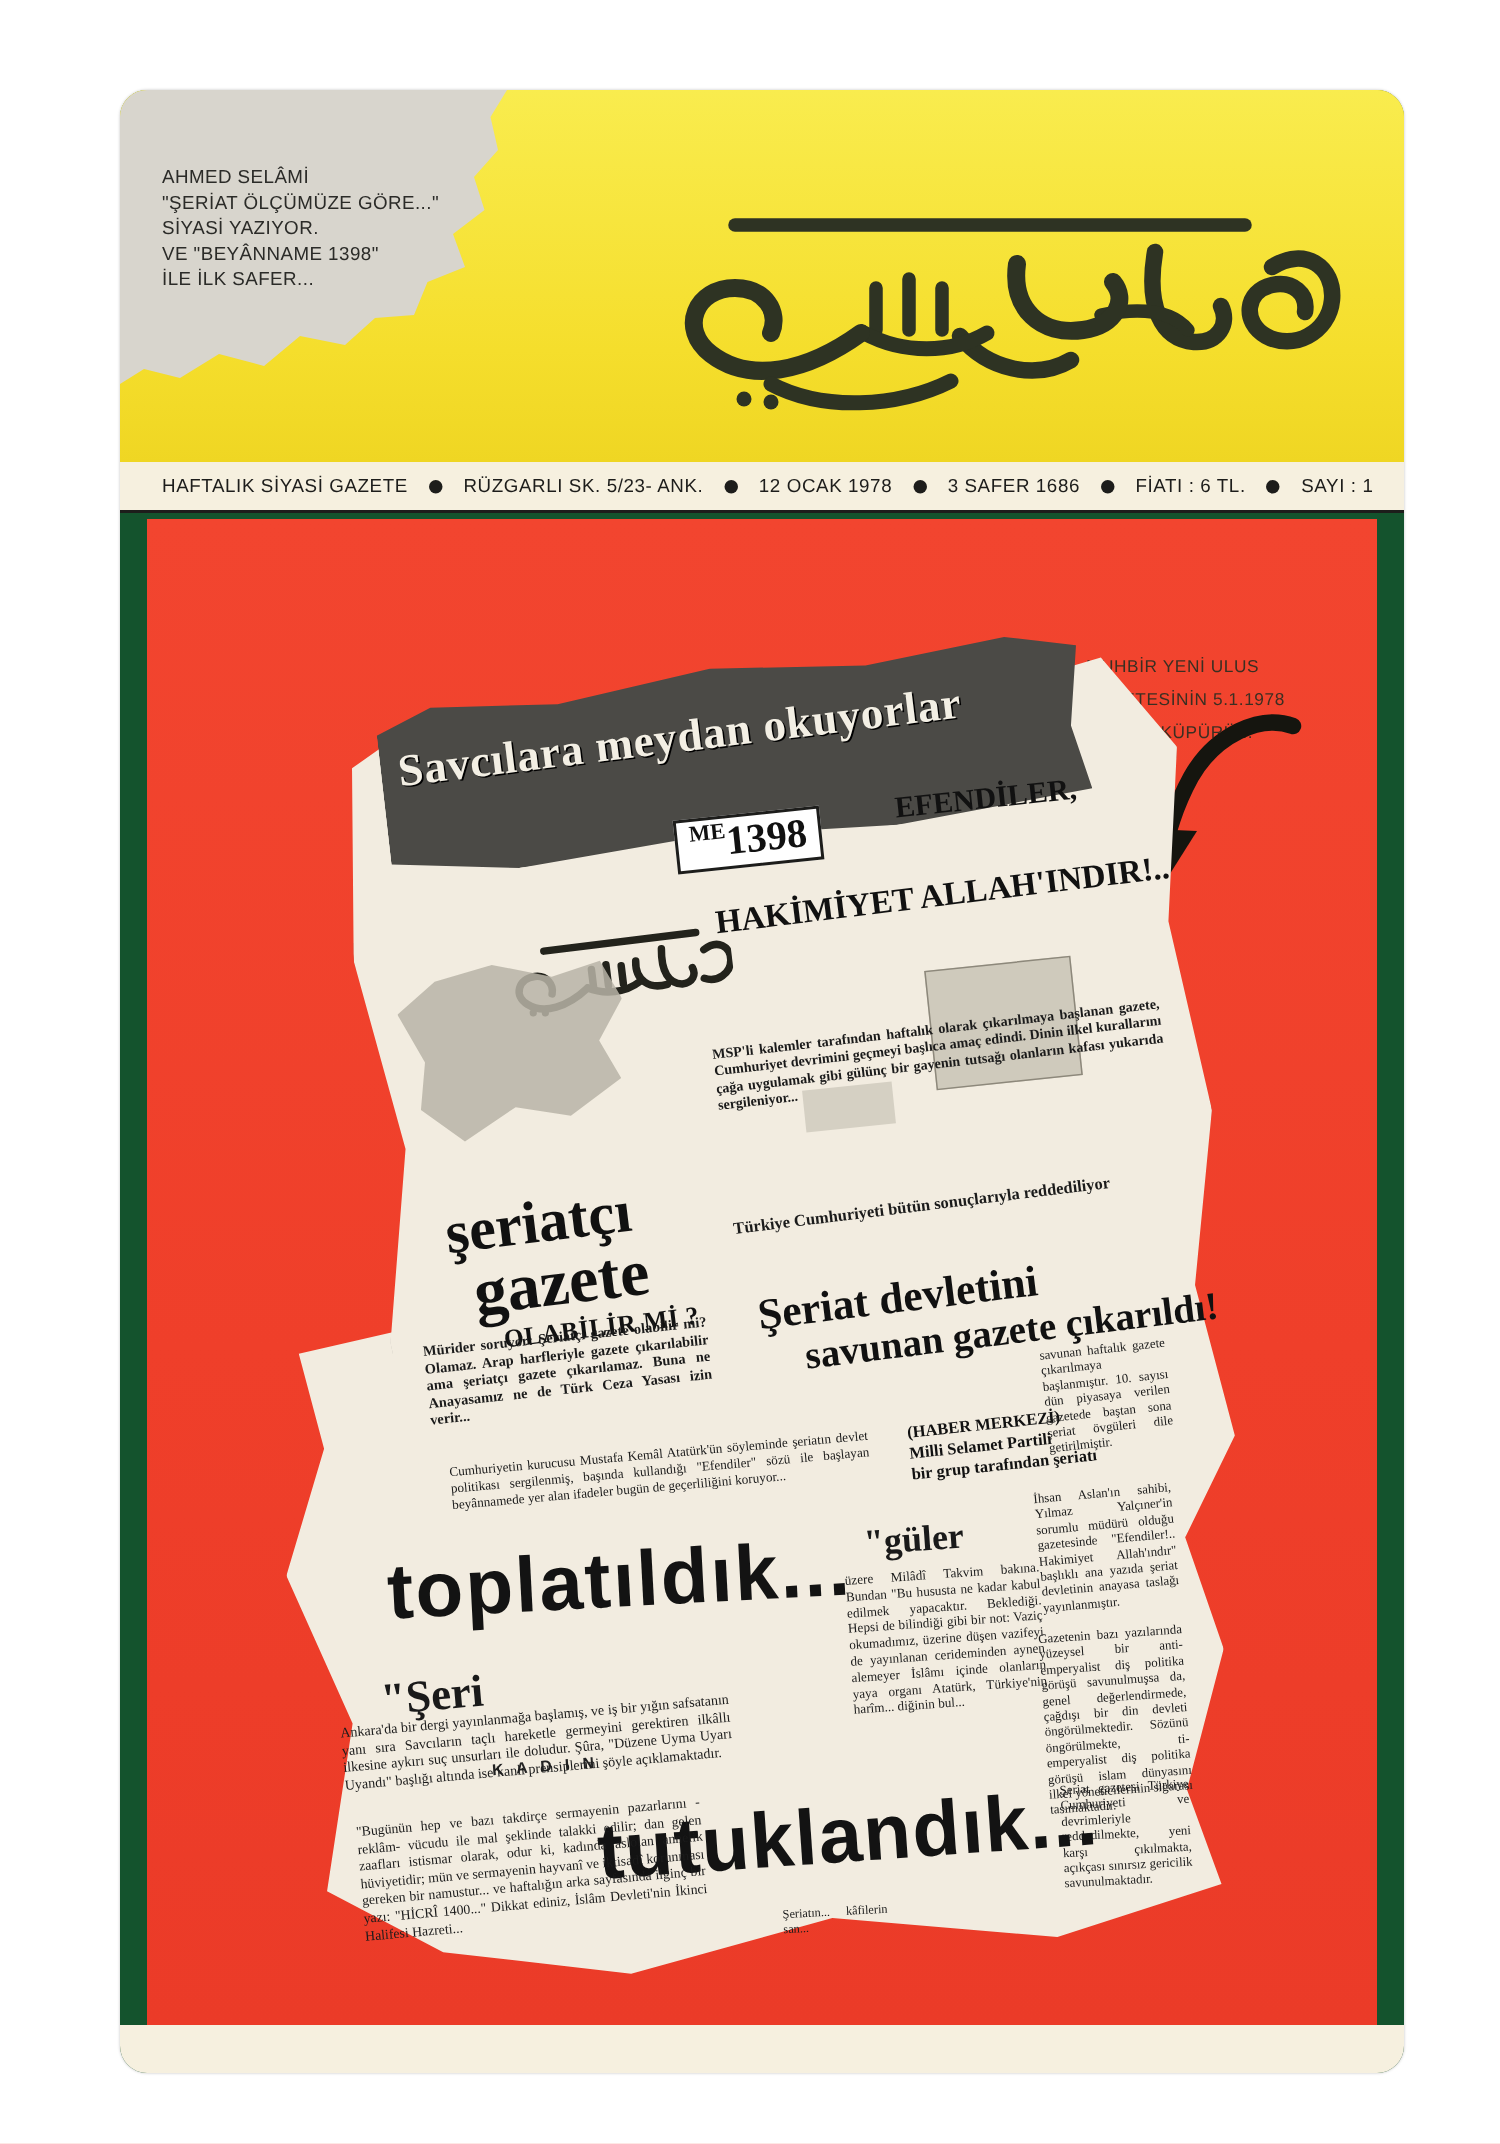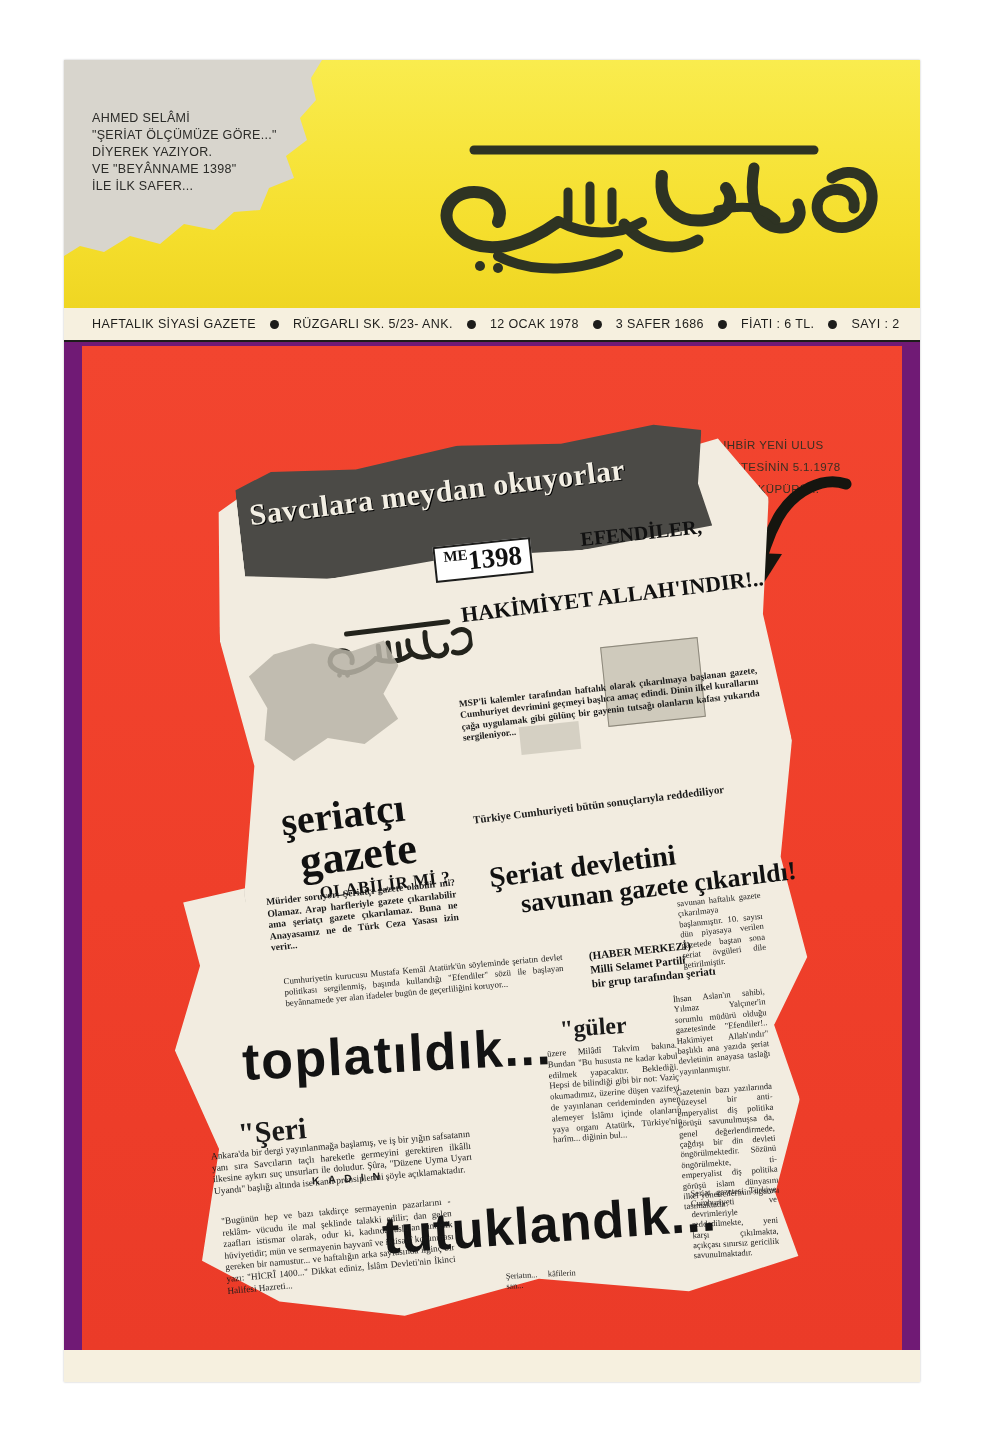--- a/index.html
+++ b/index.html
@@ -15,25 +15,26 @@
   }
   
   #page {
     position: absolute;
     left: 0; top: 0;
     width: 1000px; height: 1429px;
     background: #ffffff;
   }
   #cover {
     position: absolute;
-    left: 64px; top: 60px;
+    left: 80px; top: 60px;
     width: 856px; height: 1322px;
-    background: #701a75;
+    background: #14532d;
     box-shadow: 0 0 2px rgba(0,0,0,.25);
     overflow: hidden;
+    border-radius: 18px;
   }
   
   #masthead {
     position: absolute;
     left: 0; top: 0;
     width: 856px; height: 248px;
     background: #f6e33a;
     overflow: hidden;
   }
   #masthead-grad {
@@ -434,21 +435,21 @@
   <div id="cover">
 
     <div id="masthead">
       <div id="masthead-grad"></div>
 
       <div id="torn-patch"></div>
 
       <div id="intro-text">
         <div>AHMED SELÂMİ</div>
         <div>"ŞERİAT ÖLÇÜMÜZE GÖRE..."</div>
-        <div>DİYEREK YAZIYOR.</div>
+        <div>SİYASİ YAZIYOR.</div>
         <div>VE "BEYÂNNAME 1398"</div>
         <div>İLE İLK SAFER...</div>
       </div>
 
       <svg id="logo-arabic" viewBox="0 0 520 180">
         <g fill="none" stroke="#2e3323" stroke-linecap="round" stroke-linejoin="round">
 
           <path d="M112 44 L452 44" stroke-width="9"></path>
 
           <path d="M470 72 c22 -14 42 0 40 22 c-2 22 -26 34 -44 24 c-16 -9 -14 -30 4 -34
@@ -478,21 +479,21 @@
       <span class="strip-item">HAFTALIK SİYASİ GAZETE</span>
       <span class="dot"></span>
       <span class="strip-item">RÜZGARLI SK. 5/23- ANK.</span>
       <span class="dot"></span>
       <span class="strip-item">12 OCAK 1978</span>
       <span class="dot"></span>
       <span class="strip-item">3 SAFER 1686</span>
       <span class="dot"></span>
       <span class="strip-item">FİATI : 6 TL.</span>
       <span class="dot"></span>
-      <span class="strip-item">SAYI : 2</span>
+      <span class="strip-item">SAYI : 1</span>
     </div>
 
     <div id="body-red">
 
       <div id="caption-right">
         <div>MUHBİR YENİ ULUS</div>
         <div>GAZETESİNİN 5.1.1978</div>
         <div>TARİHLİ KÜPÜRÜ...</div>
       </div>
 

